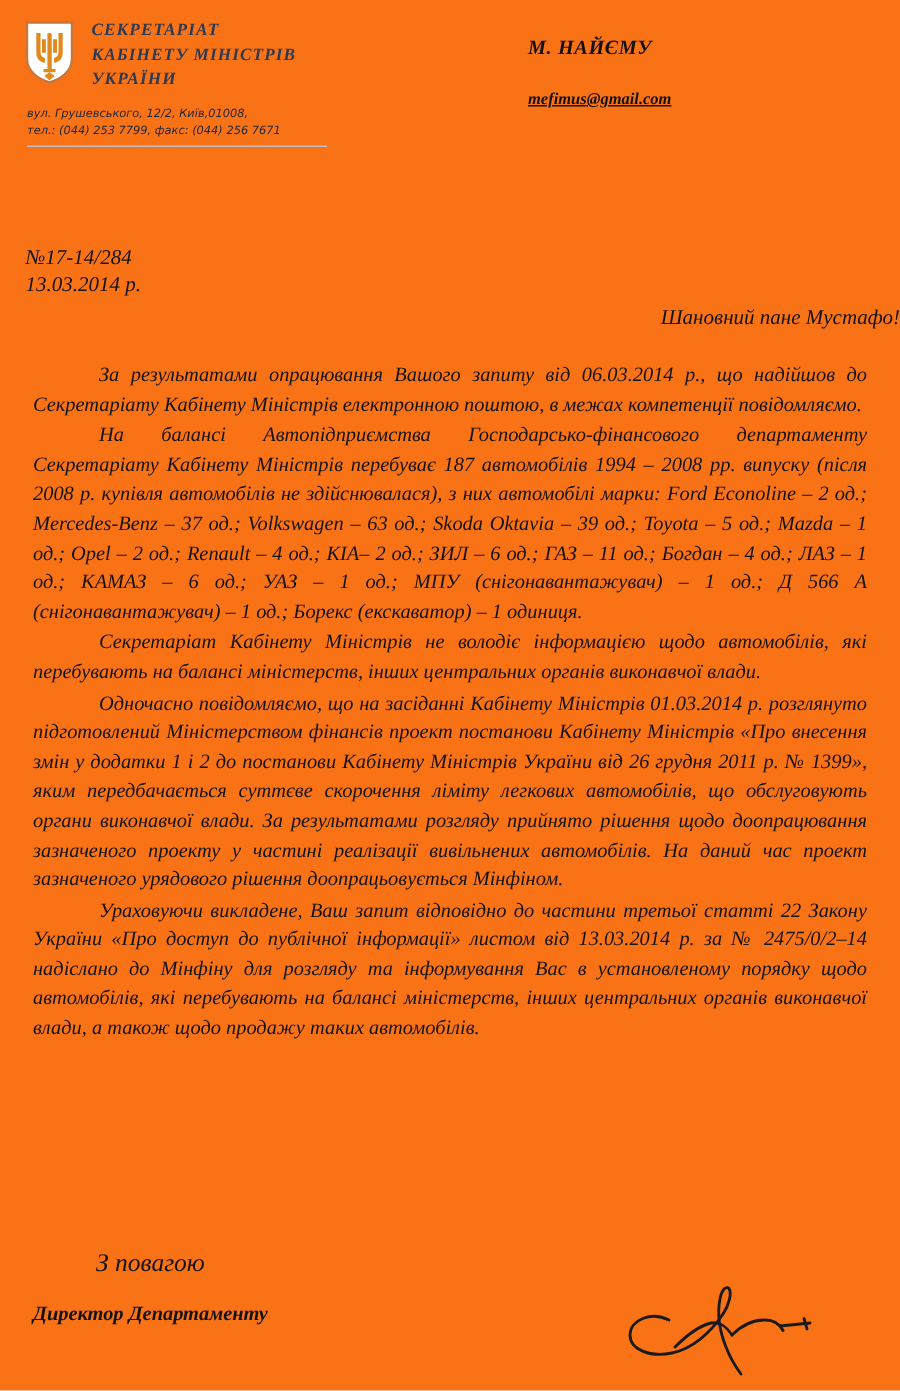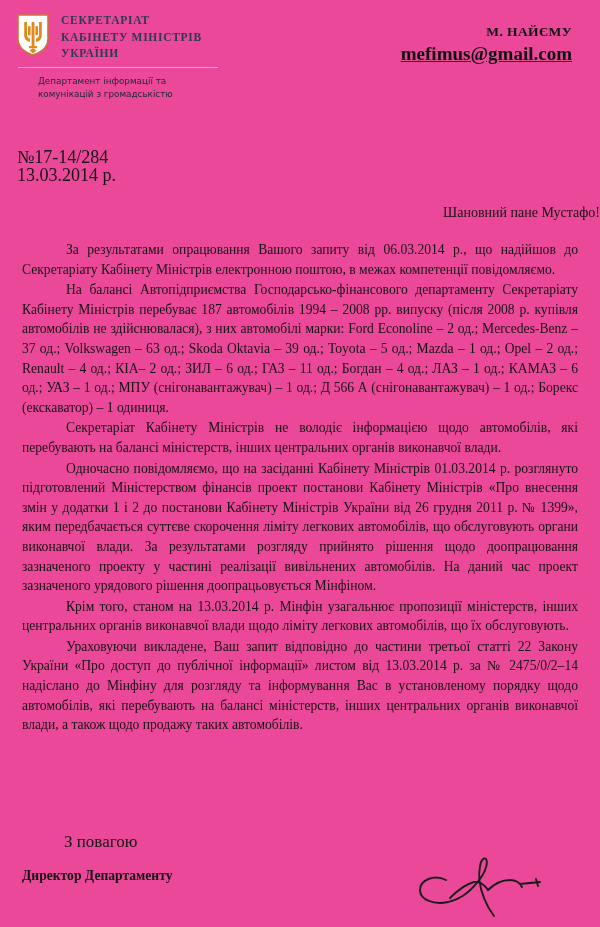--- a/index.html
+++ b/index.html
@@ -4,24 +4,25 @@
 <style>
   html, body {
     margin: 0;
     padding: 0;
     background: #ffffff;
   }
   .page {
     position: relative;
     width: 600px;
     height: 927px;
-    background: #ec4899;
+    background: #f97316;
     overflow: hidden;
     font-family: "Liberation Serif", "DejaVu Serif", serif;
     color: #131313;
+    font-style: italic;
   }
 
   
   .letterhead {
     position: absolute;
     left: 16px;
     top: 10px;
     width: 300px;
   }
   .lh-top {
@@ -69,43 +70,43 @@
     line-height: 13px;
     color: #1d2636;
     white-space: pre-line;
   }
 
   
   .addressee {
     position: absolute;
     right: 28px;
     top: 24px;
-    text-align: right;
+    text-align: left;
     width: 220px;
   }
   .addressee-name {
     font-size: 13.5px;
     font-weight: bold;
     letter-spacing: 0.4px;
     color: #111;
   }
   .addressee-email {
-    margin-top: 3px;
-    font-size: 19px;
+    margin-top: 20px;
+    font-size: 11px;
     font-weight: bold;
     text-decoration: underline;
     color: #111;
   }
 
   
   .refblock {
     position: absolute;
     left: 17px;
-    top: 148px;
-    font-size: 18px;
+    top: 164px;
+    font-size: 14px;
     line-height: 18px;
   }
   .refblock div { white-space: nowrap; }
 
   
   .salutation {
     position: absolute;
     left: 0;
     top: 205px;
     width: 600px;
@@ -180,43 +181,42 @@
             <path d="M19.4 13.2 h2.6 v9.0 h-2.6 Z"></path>
             <path d="M13.0 33.0 h8 v2.2 h-8 Z"></path>
             <path d="M17 35.0 l3.4 2.6 -3.4 3.0 -3.4 -3.0 Z"></path>
           </g>
         </svg>
       </div>
       <div class="lh-org">СЕКРЕТАРІАТ
 КАБІНЕТУ  МІНІСТРІВ
 УКРАЇНИ</div>
     </div>
+    <div class="lh-address">вул. Грушевського, 12/2, Київ,01008,
+тел.: (044) 253 7799, факс: (044) 256 7671</div>
     <div class="lh-rule"></div>
-    <div class="lh-dept">Департамент інформації та
-комунікацій з громадськістю</div>
   </div>
 
   <div class="addressee">
     <div class="addressee-name">М. НАЙЄМУ</div>
     <div class="addressee-email">mefimus@gmail.com</div>
   </div>
 
   <div class="refblock">
     <div>№17-14/284</div>
     <div>13.03.2014 р.</div>
   </div>
 
   <div class="salutation">Шановний пане Мустафо!</div>
 
   <div class="body">
     <p>За результатами опрацювання Вашого запиту від 06.03.2014 р., що надійшов до Секретаріату Кабінету Міністрів електронною поштою, в межах компетенції повідомляємо.</p>
     <p>На балансі Автопідприємства Господарсько-фінансового департаменту Секретаріату Кабінету Міністрів перебуває 187 автомобілів 1994 – 2008 рр. випуску (після 2008 р. купівля автомобілів не здійснювалася), з них автомобілі марки: Ford Econoline – 2 од.; Mercedes-Benz – 37 од.; Volkswagen – 63 од.; Skoda Oktavia – 39 од.; Toyota – 5 од.; Mazda – 1 од.; Opel – 2 од.; Renault – 4 од.; КІА– 2 од.; ЗИЛ – 6 од.;  ГАЗ – 11 од.; Богдан – 4 од.; ЛАЗ – 1 од.; КАМАЗ – 6 од.; УАЗ – 1 од.; МПУ (снігонавантажувач) – 1 од.; Д 566 А (снігонавантажувач) – 1 од.; Борекс (екскаватор) – 1 одиниця.</p>
     <p>Секретаріат Кабінету Міністрів не володіє інформацією щодо автомобілів, які перебувають на балансі міністерств, інших центральних органів виконавчої влади.</p>
     <p>Одночасно повідомляємо, що на засіданні Кабінету Міністрів 01.03.2014 р. розглянуто підготовлений Міністерством фінансів проект постанови Кабінету Міністрів «Про внесення змін у додатки 1 і 2 до постанови Кабінету Міністрів України від 26 грудня 2011 р. № 1399», яким передбачається суттєве скорочення ліміту легкових автомобілів, що обслуговують органи виконавчої влади. За результатами розгляду прийнято рішення щодо доопрацювання зазначеного проекту у частині реалізації вивільнених автомобілів. На даний час проект зазначеного урядового рішення доопрацьовується Мінфіном.</p>
-    <p>Крім того, станом на 13.03.2014 р. Мінфін узагальнює пропозиції міністерств, інших центральних органів виконавчої влади щодо ліміту легкових автомобілів, що їх обслуговують.</p>
     <p>Ураховуючи викладене, Ваш запит відповідно до частини третьої статті 22 Закону України «Про доступ до публічної інформації» листом від 13.03.2014 р. за № 2475/0/2–14 надіслано до Мінфіну для розгляду та інформування Вас в установленому порядку щодо автомобілів, які перебувають на балансі міністерств, інших центральних органів виконавчої влади, а також щодо продажу таких автомобілів.</p>
   </div>
 
   <div class="regards">З повагою</div>
 
   <div class="sig-row">
     <div class="sig-title">Директор Департаменту</div>
     <div class="sig-mark">
       <svg viewBox="0 0 170 64" width="170" height="64" aria-hidden="true">
         <g fill="none" stroke="#1a1a1a" stroke-width="1.9" stroke-linecap="round">

